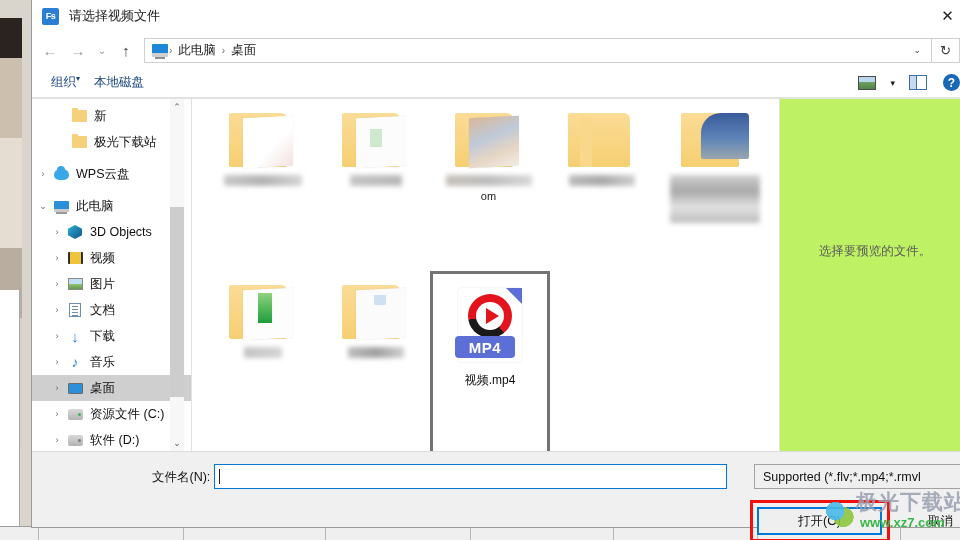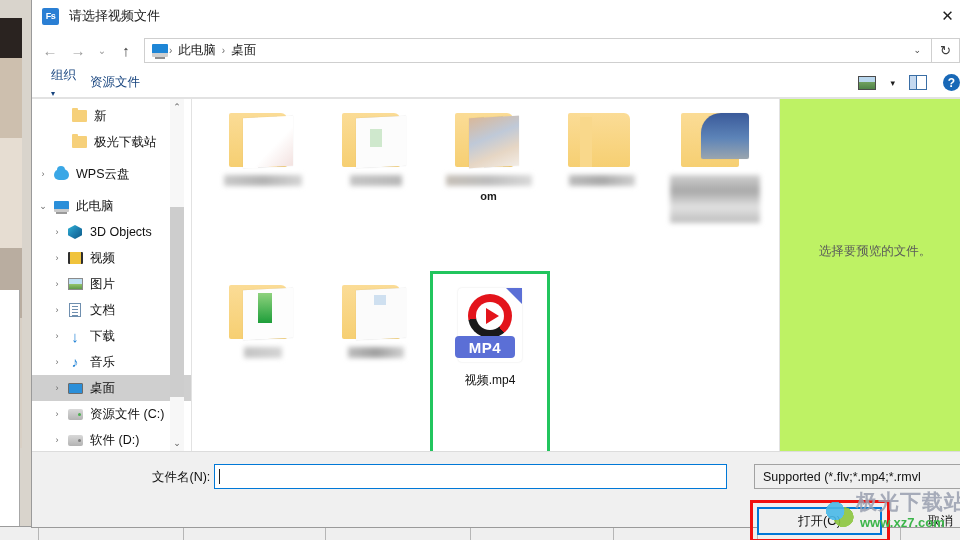--- a/index.html
+++ b/index.html
@@ -149,21 +149,21 @@
   .cmdbar {
     height: 30px; flex: 0 0 30px;
     display: flex; align-items: center;
     padding: 0 10px 0 12px;
     background: #ffffff;
     border-bottom: 1px solid #e2e2e2;
   }
   .cmd-item {
     font-size: 12.5px; color: #16437e;
     padding: 3px 7px;
-    display: flex; align-items: flex-start; gap: 5px; flex-direction: column;
+    display: flex; align-items: flex-start; 
   }
   .cmd-caret { font-size: 8px; color: #16437e; }
   .cmd-right { margin-left: auto; display: flex; align-items: center; gap: 6px; }
   .view-icon {
     width: 18px; height: 14px;
     border: 1px solid #4b4b4b;
     background: linear-gradient(180deg,#b9d7ee 0%, #b9d7ee 45%, #6f9f5f 45%, #4f8348 100%);
   }
   .drop-caret { font-size: 9px; color: #1b1b1b; padding: 0 8px; }
   .pane-icon {
@@ -303,28 +303,28 @@
     background: #fbfbfb;
     box-shadow: 0 0 1px rgba(0,0,0,.18);
   }
   .folder-doc.tilt { transform: skewY(-3deg); }
   .blurname {
     margin-top: 6px;
     height: 11px;
     filter: blur(2.5px);
     border-radius: 1px;
   }
-  .om-text { font-size: 11px; color:#1a1a1a; margin-top: 4px; filter: blur(0.6px); font-weight: bold; }
+  .om-text { font-size: 11px; color:#1a1a1a; margin-top: 4px; filter: blur(0.6px); }
 
   
   .mp4-wrap {
     position: absolute;
     left: 238px; top: 172px;
     width: 120px; height: 194px;
-    border: 3px solid #22c55e;
+    border: 3px solid #737373;
     box-sizing: border-box;
     display: flex; flex-direction: column; align-items: center;
     padding-top: 14px;
     background: transparent;
   }
   .mp4-icon {
     width: 64px; height: 74px;
     background: #ffffff;
     border-radius: 4px;
     position: relative;
@@ -502,21 +502,21 @@
     <div class="refresh">↻</div>
 
   </div>
 
   <div class="cmdbar">
     <div class="cmd-item">
       <span>组织</span>
       <span class="cmd-caret">▾</span>
     </div>
     <div class="cmd-item">
-      <span>资源文件</span>
+      <span>本地磁盘</span>
     </div>
     <div class="cmd-right">
       <div class="view-icon"></div>
       <div class="drop-caret">▾</div>
       <div class="pane-icon"></div>
       <div class="help-icon">?</div>
     </div>
   </div>
 
   <div class="body">

